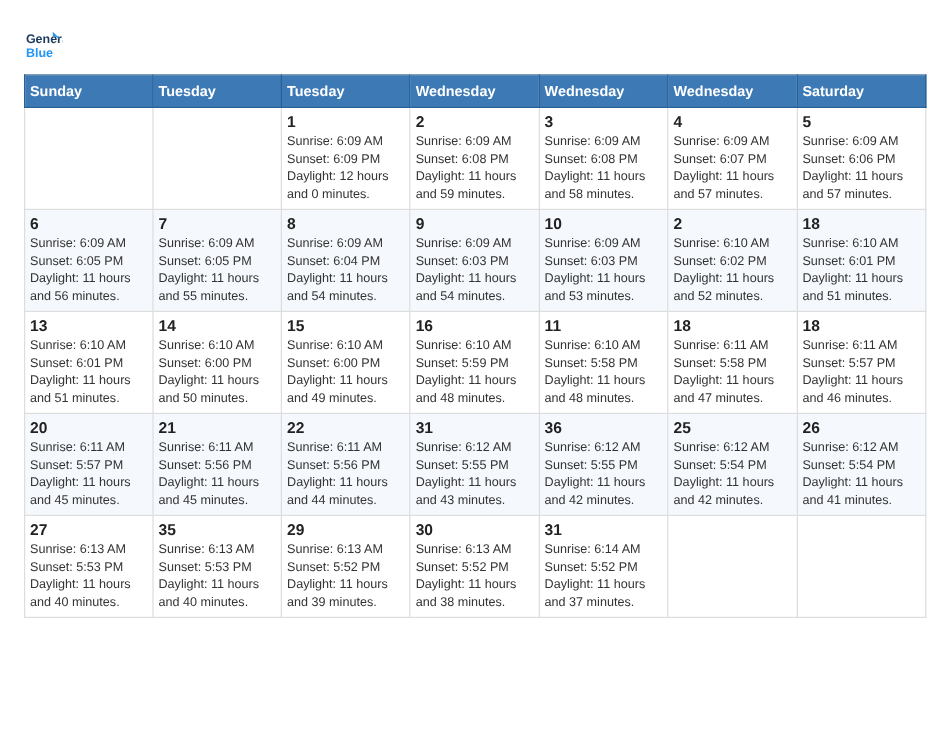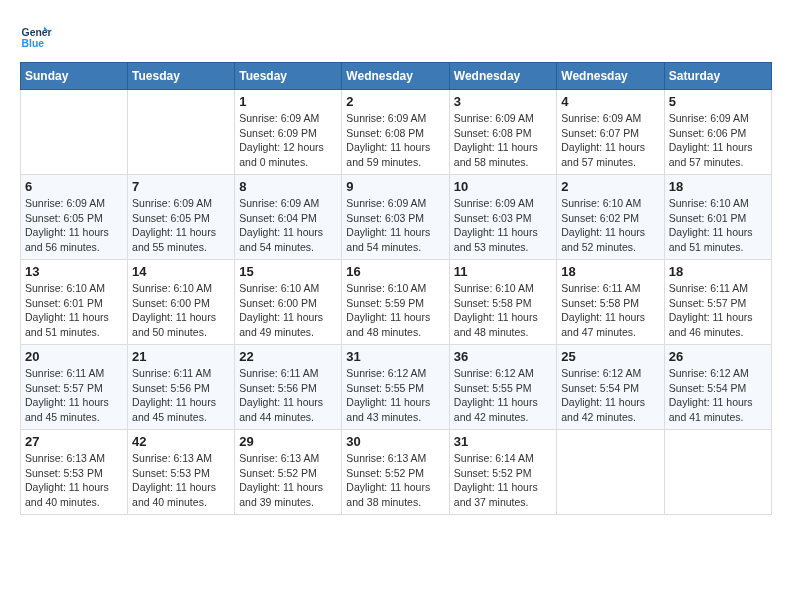--- a/index.html
+++ b/index.html
@@ -309,21 +309,21 @@
       </tr>
       <tr>
         <td>
           <span class="day-num">27</span>
           <div class="day-detail" style="white-space: pre-line;">Sunrise: 6:13 AM
 Sunset: 5:53 PM
 Daylight: 11 hours
 and 40 minutes.</div>
         </td>
         <td>
-          <span class="day-num">42</span>
+          <span class="day-num">35</span>
           <div class="day-detail" style="white-space: pre-line;">Sunrise: 6:13 AM
 Sunset: 5:53 PM
 Daylight: 11 hours
 and 40 minutes.</div>
         </td>
         <td>
           <span class="day-num">29</span>
           <div class="day-detail" style="white-space: pre-line;">Sunrise: 6:13 AM
 Sunset: 5:52 PM
 Daylight: 11 hours

